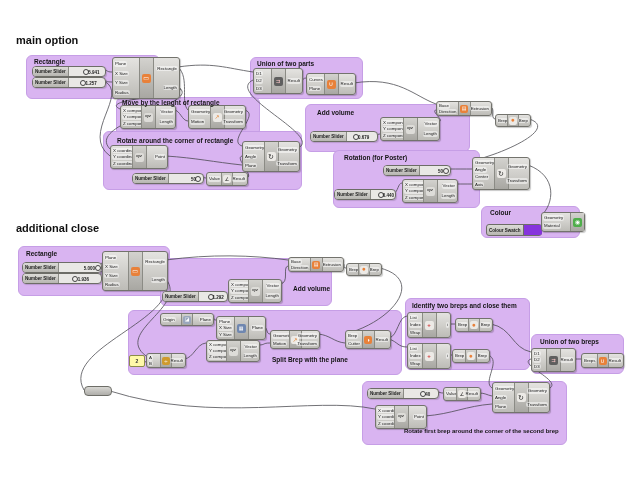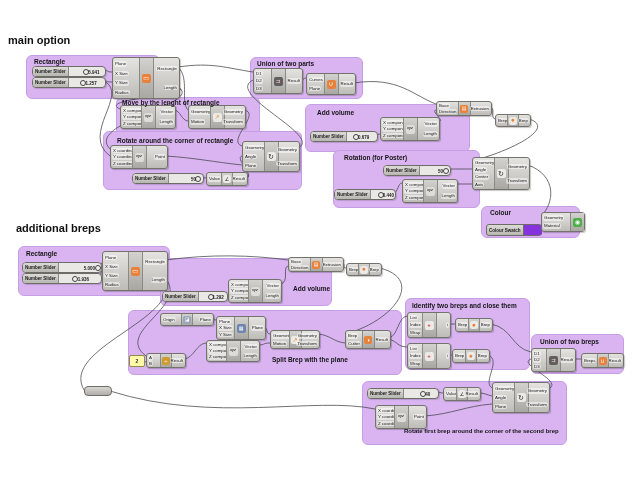--- a/index.html
+++ b/index.html
@@ -52,22 +52,22 @@
   .swatch{position:absolute;display:flex;height:10px;z-index:3;border:1px solid #6d6d67;border-radius:3px;
     background:linear-gradient(180deg,#dcdbd7,#b7b6b1);font-size:4.5px;color:#222}
   .swlabel{display:flex;align-items:center;padding:0 2px;font-weight:bold;white-space:nowrap}
   .swcolor{flex:1;min-width:18px;background:#8633dd;border-left:1px solid #6d6d67;border-radius:0 2px 2px 0}
   .relay{position:absolute;z-index:3;width:26px;height:8px;border:1px solid #6d6d67;border-radius:4px;
     background:linear-gradient(180deg,#d8d7d3,#afaeaa)}
 </style>
 </head>
 <body>
 
-<div class="sec" style="left:8px;top:34px">main option</div>
-<div class="sec" style="left:16px;top:222px">additional breps</div>
+<div class="sec" style="left:16px;top:34px">main option</div>
+<div class="sec" style="left:16px;top:222px">additional close</div>
 
 <div class="group" style="left:26px;top:55px;width:132px;height:42px"></div>
 <div class="group" style="left:250px;top:57px;width:111px;height:40px"></div>
 <div class="group" style="left:116px;top:97px;width:142px;height:37px"></div>
 <div class="group" style="left:103px;top:131px;width:197px;height:57px"></div>
 <div class="group" style="left:305px;top:104px;width:163px;height:46px"></div>
 <div class="group" style="left:333px;top:150px;width:145px;height:56px"></div>
 <div class="group" style="left:481px;top:206px;width:97px;height:30px"></div>
 <div class="group" style="left:18px;top:246px;width:150px;height:48px"></div>
 <div class="group" style="left:160px;top:258px;width:170px;height:46px"></div>

